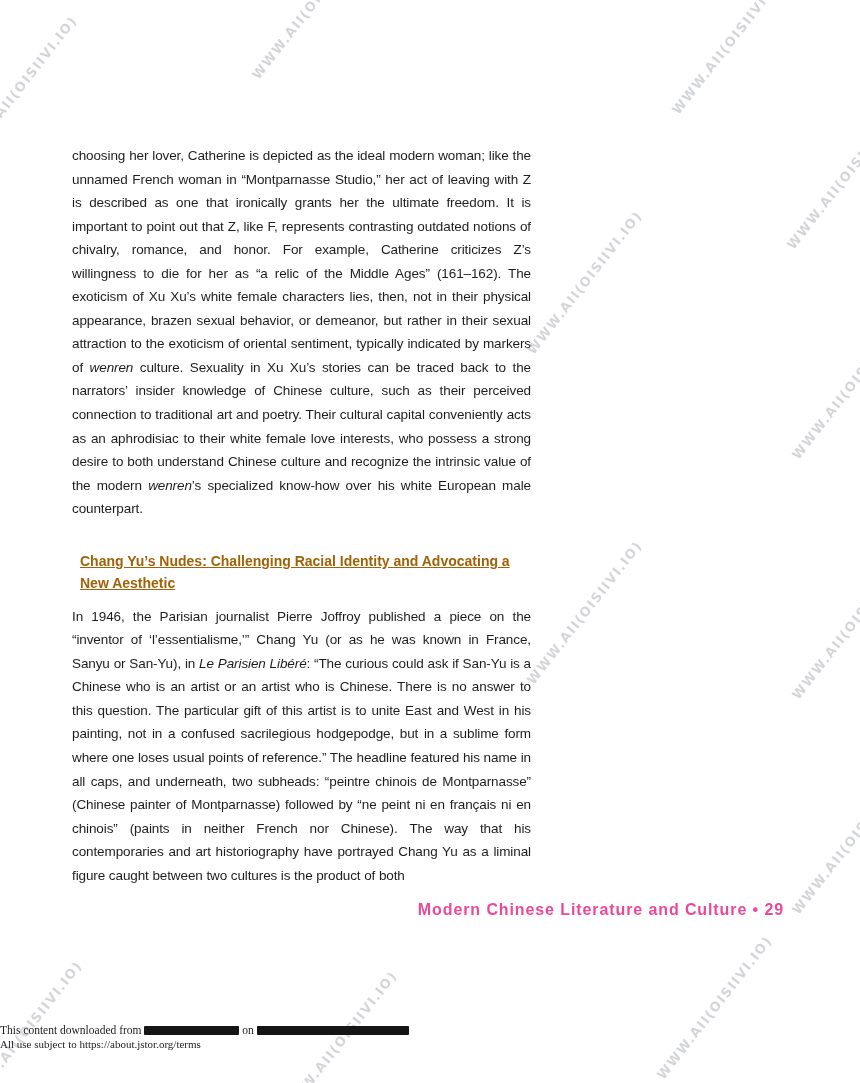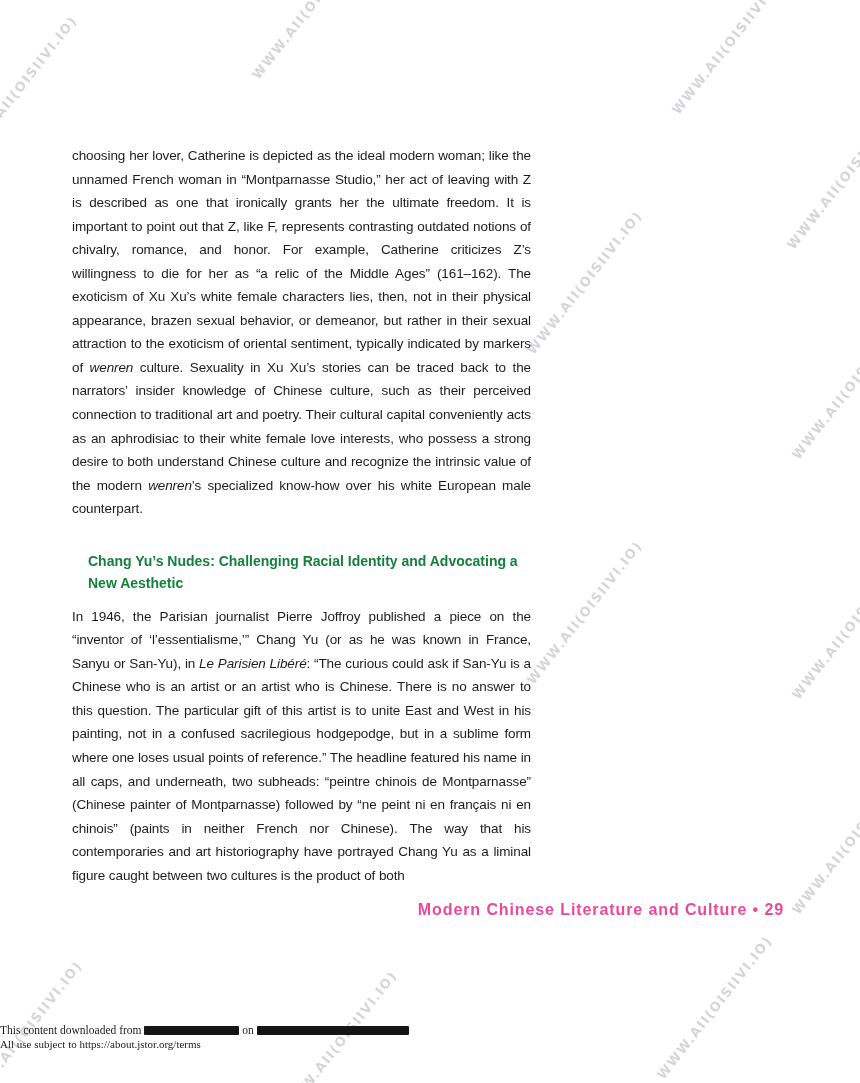--- a/index.html
+++ b/index.html
@@ -37,25 +37,26 @@
   p.body-para {
     margin: 0;
     text-align: justify;
     font-size: 13.5px;
     line-height: 23.55px;
     letter-spacing: -0.1px;
     color: #1d1d1d;
   }
   .it { font-style: italic; }
   .section-heading {
-    margin: 29px 0 10px 16px;
+    margin: 29px 0 10px 8px;
     font-size: 14px;
     line-height: 22.5px;
     font-weight: 700;
-    color: #15803d;
+    color: #a16207;
+    text-decoration: underline;
   }
 
   .running-footer {
     position: absolute;
     top: 901px;
     right: 76px;
     font-weight: 700;
     font-size: 16px;
     letter-spacing: 0.9px;
     color: #ec4899;

